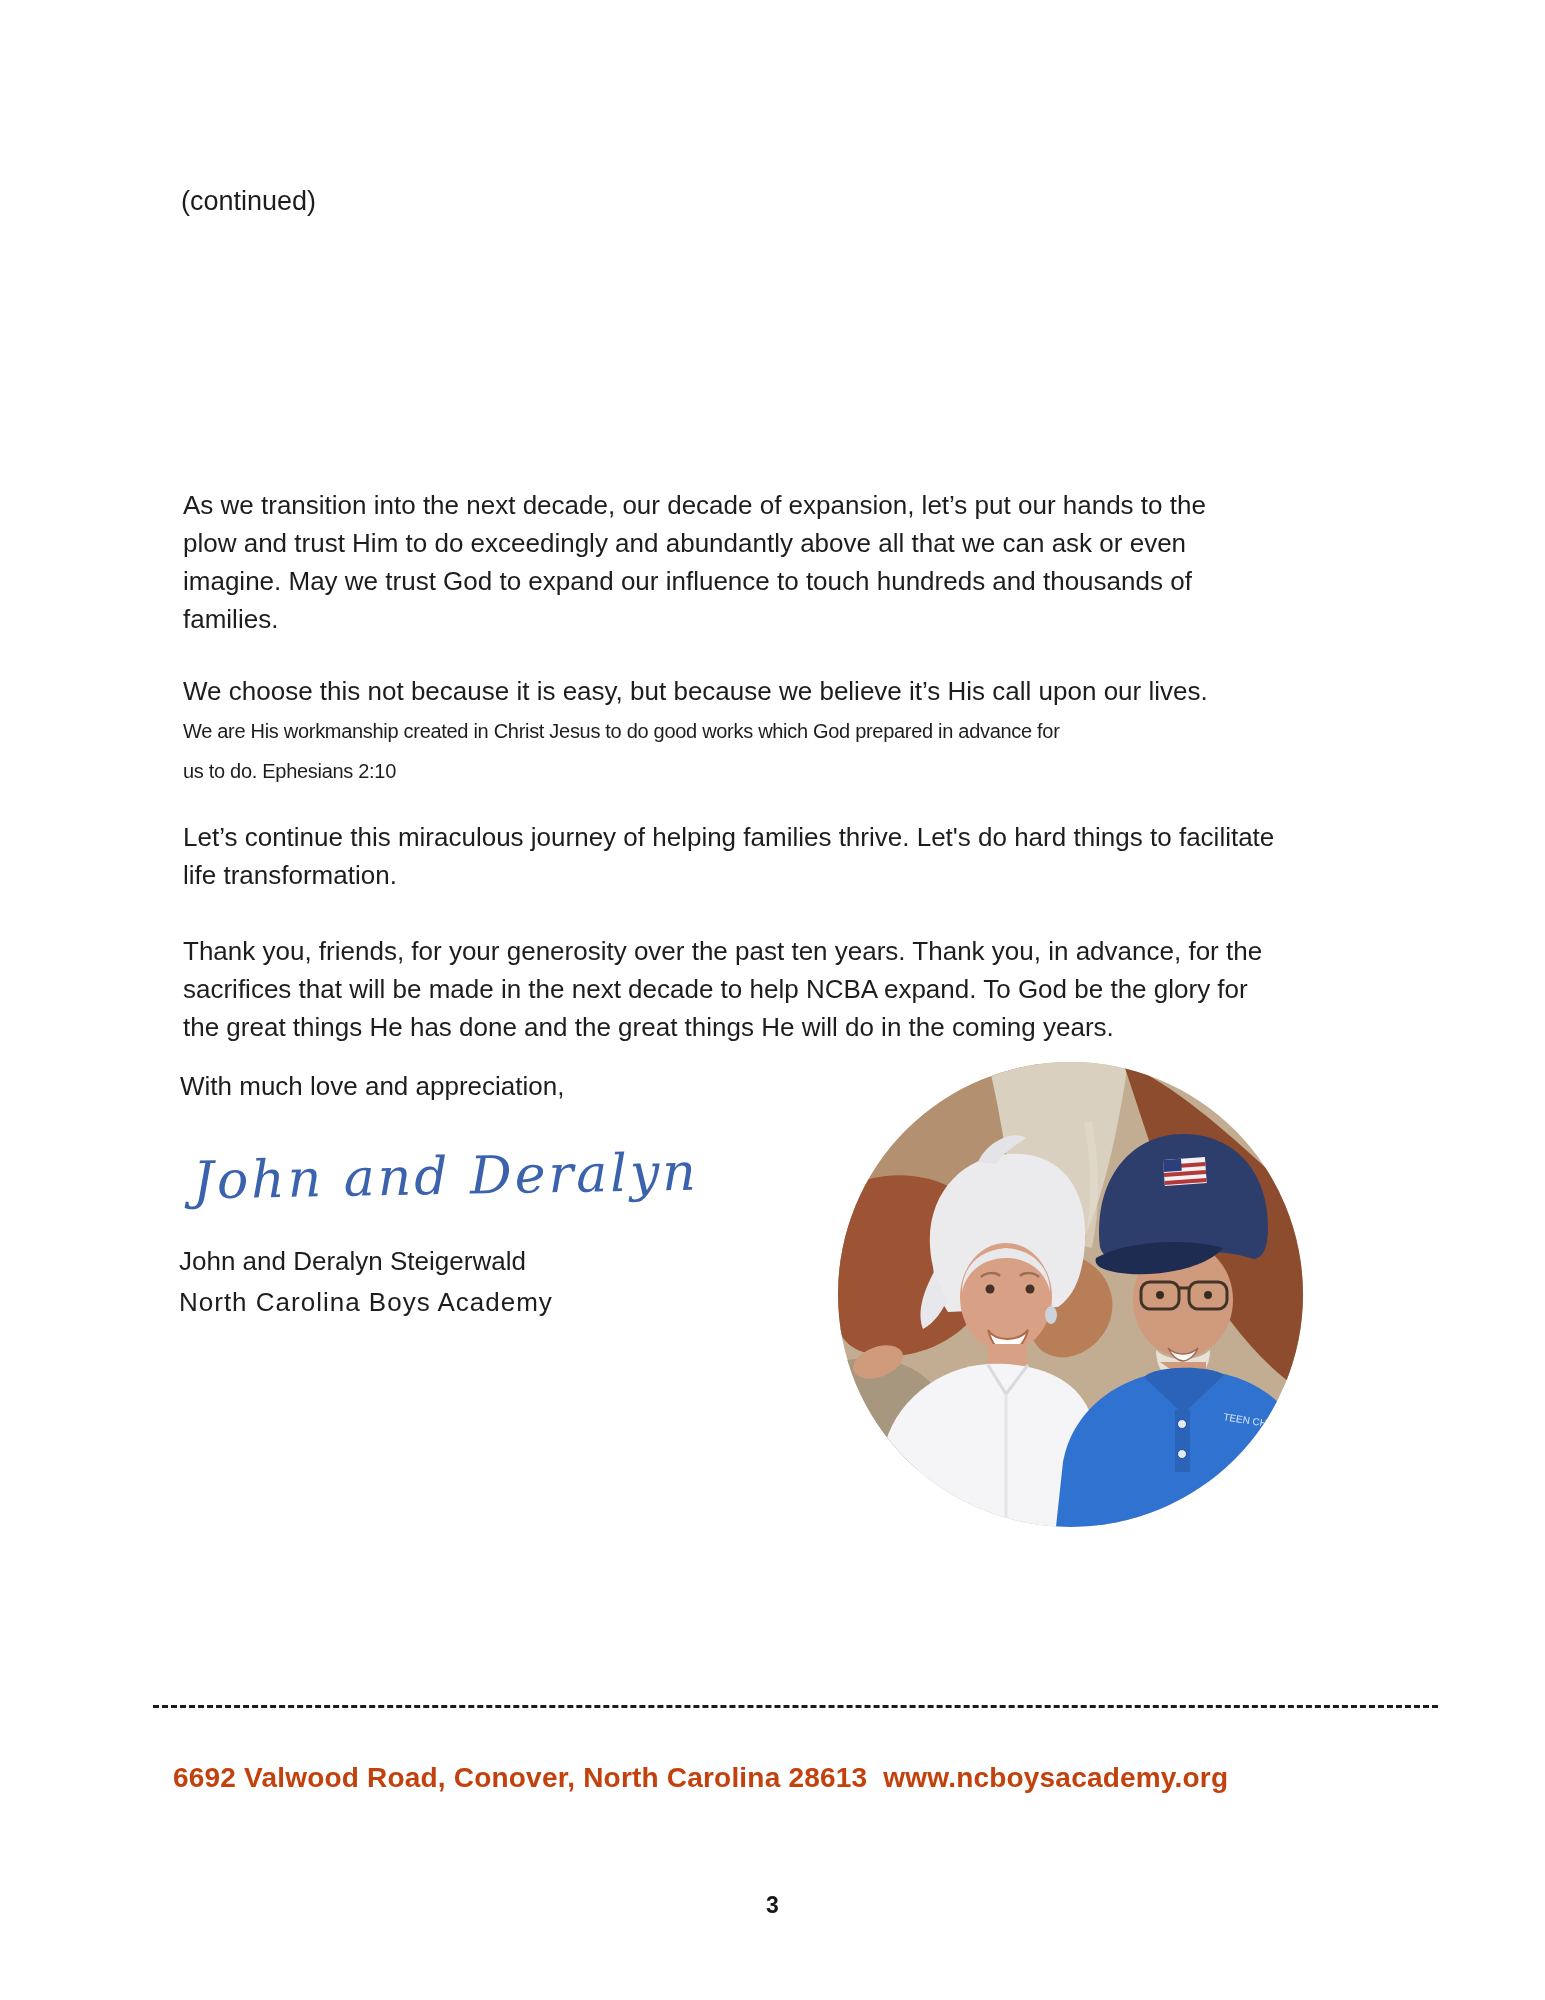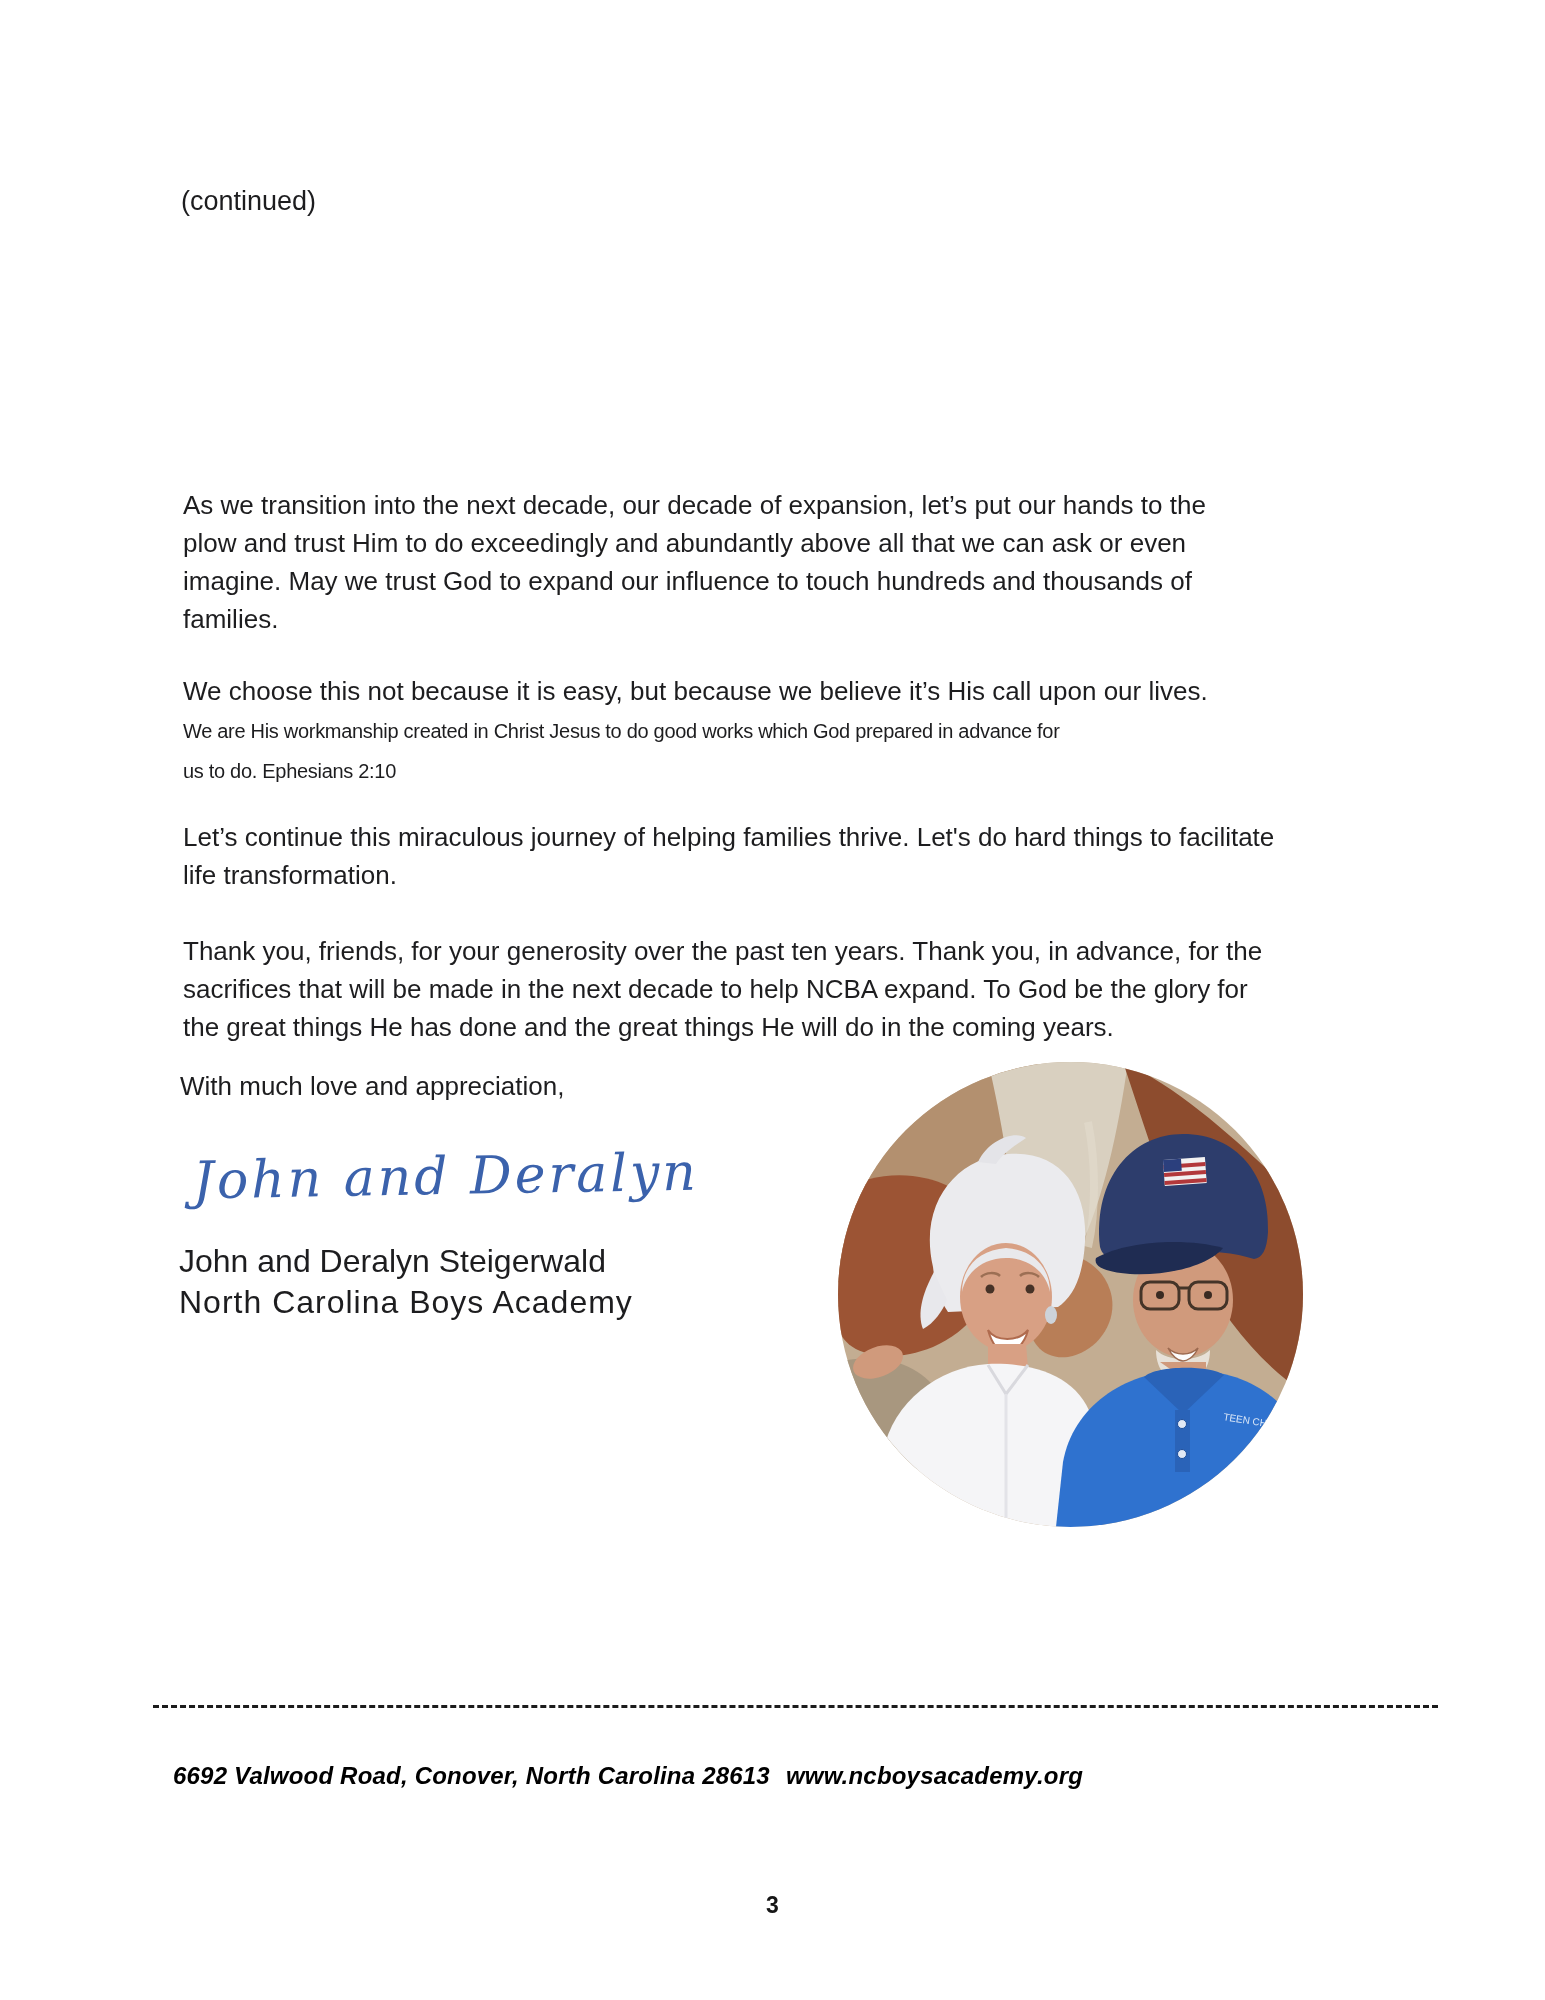--- a/index.html
+++ b/index.html
@@ -15,25 +15,25 @@
   #p2{top:486px}
   #p3{top:672px}
   #p4{top:818px}
   #p5{top:932px}
   .closing{position:absolute;left:180px;top:1071px;font-size:26px;}
   .signature{
     position:absolute;left:193px;top:1146px;font-size:52px;color:#3b62ac;
     font-family:"DejaVu Serif","Liberation Serif",serif;font-style:italic;letter-spacing:3px;
     transform:rotate(-1deg);
   }
-  .names{position:absolute;left:179px;top:1241px;font-size:32px;line-height:41px;}
+  .names{position:absolute;left:179px;top:1241px;font-size:26px;line-height:41px;}
   .names .org{letter-spacing:1px;}
   .photo{position:absolute;left:838px;top:1062px;width:465px;height:465px;}
   .divider{position:absolute;left:153px;top:1705px;width:1285px;border-top:3px dashed #1c1c1c;height:0;}
-  .address{position:absolute;left:173px;top:1762px;font-size:24px;font-weight:bold;color:#000000;letter-spacing:0.2px;white-space:nowrap;font-style:italic;}
+  .address{position:absolute;left:173px;top:1762px;font-size:28px;font-weight:bold;color:#c2410c;letter-spacing:0.2px;white-space:nowrap;}
   .address .site{margin-left:16px;}
   .pagenum{position:absolute;left:0;top:1892px;width:100%;text-align:center;font-size:23px;font-weight:bold;color:#161616;}
 </style>
 </head>
 <body>
 
 <div class="page">
 
   <div class="continued">(continued)</div>
 

